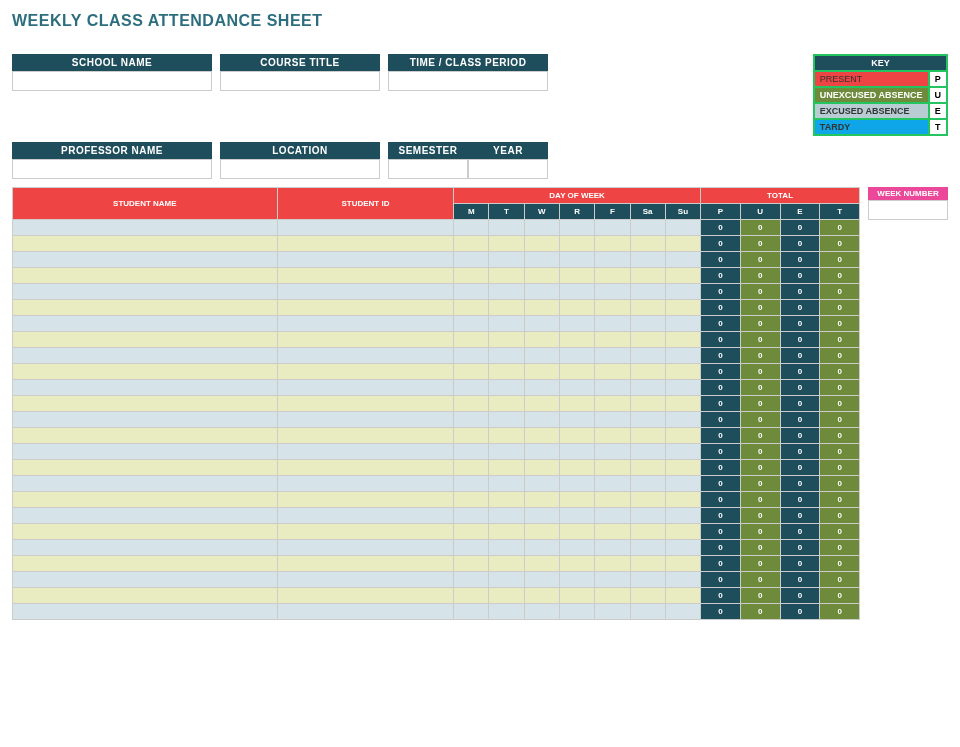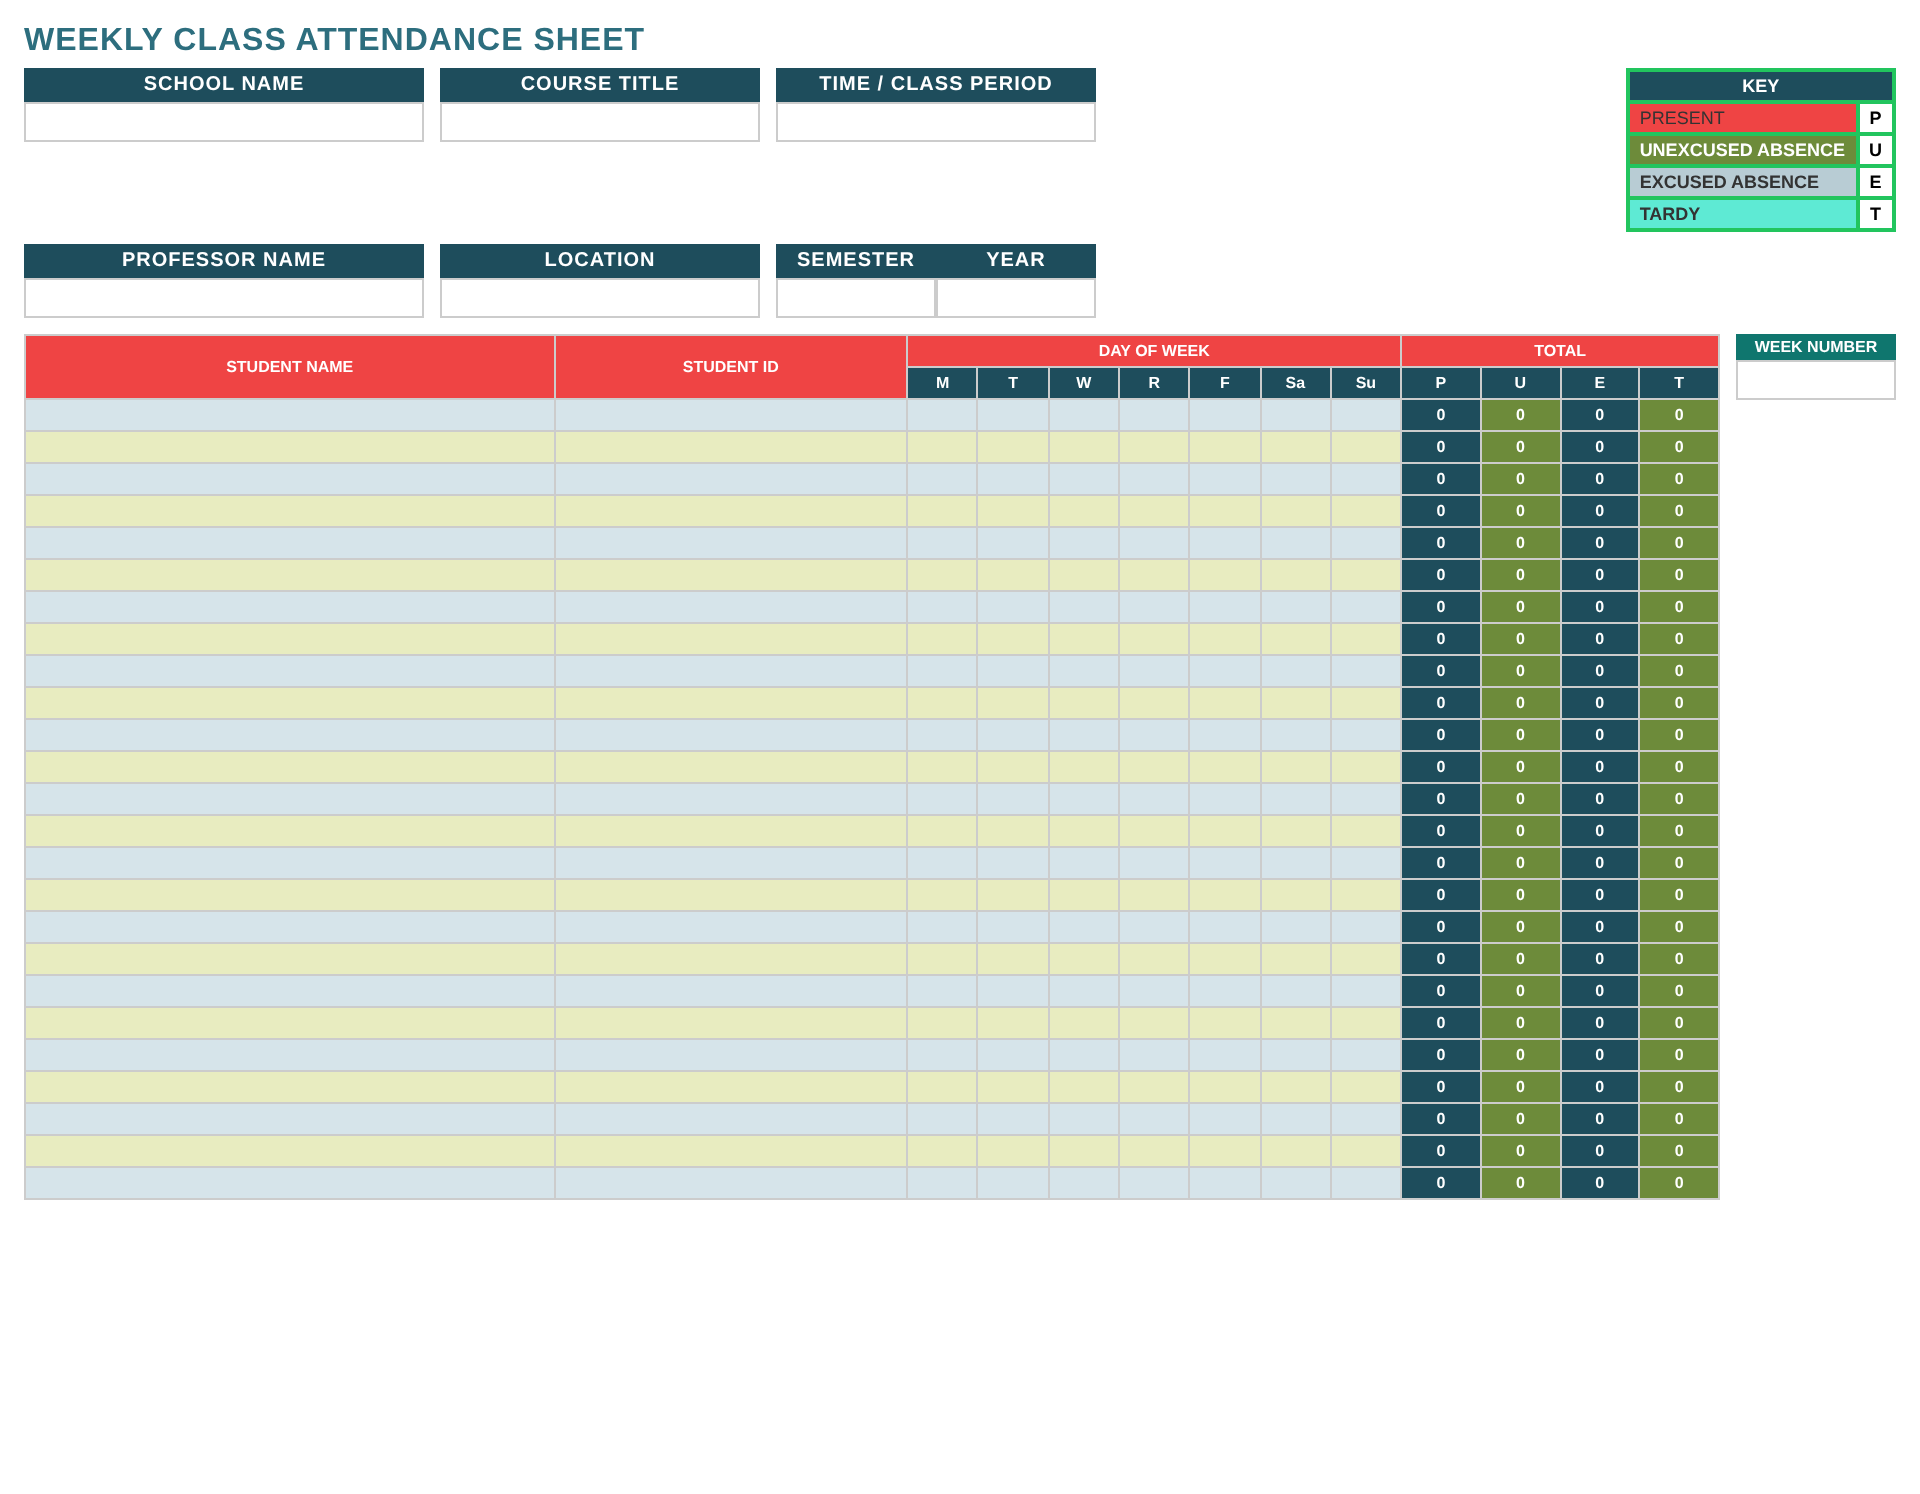--- a/index.html
+++ b/index.html
@@ -6,21 +6,21 @@
     body {
       font-family: Arial, sans-serif;
       background: #fff;
       padding: 12px;
       font-size: 10px;
     }
     .page-title {
       font-size: 16px;
       font-weight: bold;
       color: #2d6e7e;
-      margin-bottom: 4px;
+      margin-bottom: 24px;
       letter-spacing: 0.5px;
     }
     .field-block {
       display: flex;
       flex-direction: column;
       gap: 0;
     }
     .field-label {
       background: #1e4d5c;
       color: #fff;
@@ -70,21 +70,21 @@
       font-size: 8px;
     }
     .key-value {
       background: #fff;
       text-align: center;
       font-weight: bold;
       font-size: 9px;
     }
     .key-label-unexcused { background: #6d8b3a; color: #fff; font-size: 8px; font-weight: bold; }
     .key-label-excused { background: #b8ccd4; color: #333; font-size: 8px; font-weight: bold; }
-    .key-label-tardy { background: #5eead4; color: #333; font-size: 8px; font-weight: bold; }
+    .key-label-tardy { background: #0ea5e9; color: #333; font-size: 8px; font-weight: bold; }
     .main-table-wrapper {
       display: flex;
       gap: 8px;
     }
     .attendance-table {
       border-collapse: collapse;
       flex: 1;
     }
     .attendance-table th, .attendance-table td {
       border: 1px solid #ccc;
@@ -127,21 +127,21 @@
     .td-p { background: #1e4d5c; color: #fff; font-weight: bold; font-size: 8px; }
     .td-u { background: #6d8b3a; color: #fff; font-weight: bold; font-size: 8px; }
     .td-e { background: #1e4d5c; color: #fff; font-weight: bold; font-size: 8px; }
     .td-t { background: #6d8b3a; color: #fff; font-weight: bold; font-size: 8px; }
     .week-number-block {
       display: flex;
       flex-direction: column;
       width: 80px;
     }
     .week-number-label {
-      background: #0f766e;
+      background: #ec4899;
       color: #fff;
       text-align: center;
       padding: 2px 4px;
       font-size: 8px;
       font-weight: bold;
     }
     .week-number-input {
       border: 1px solid #ccc;
       height: 20px;
       background: #fff;

